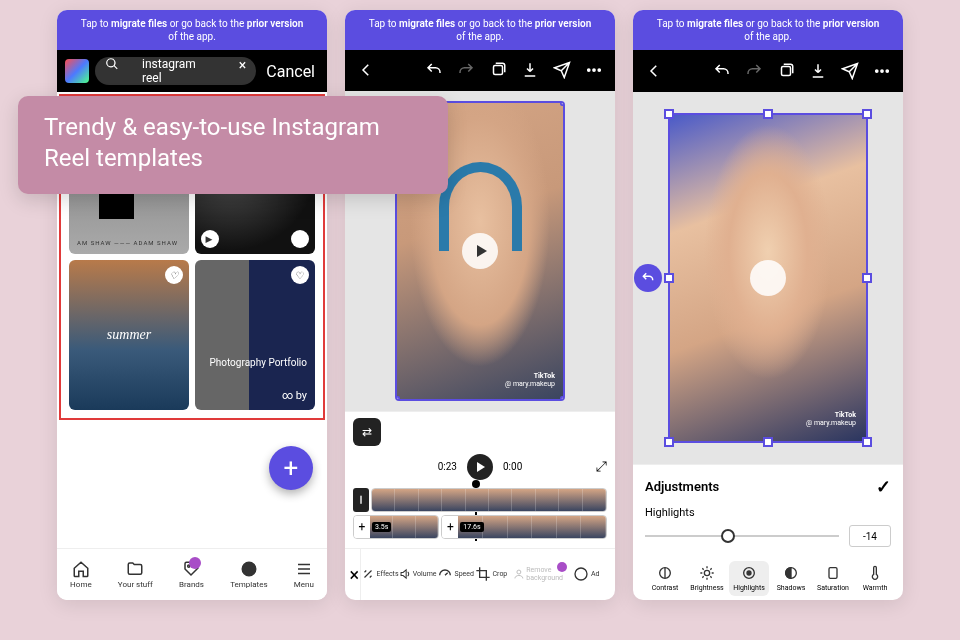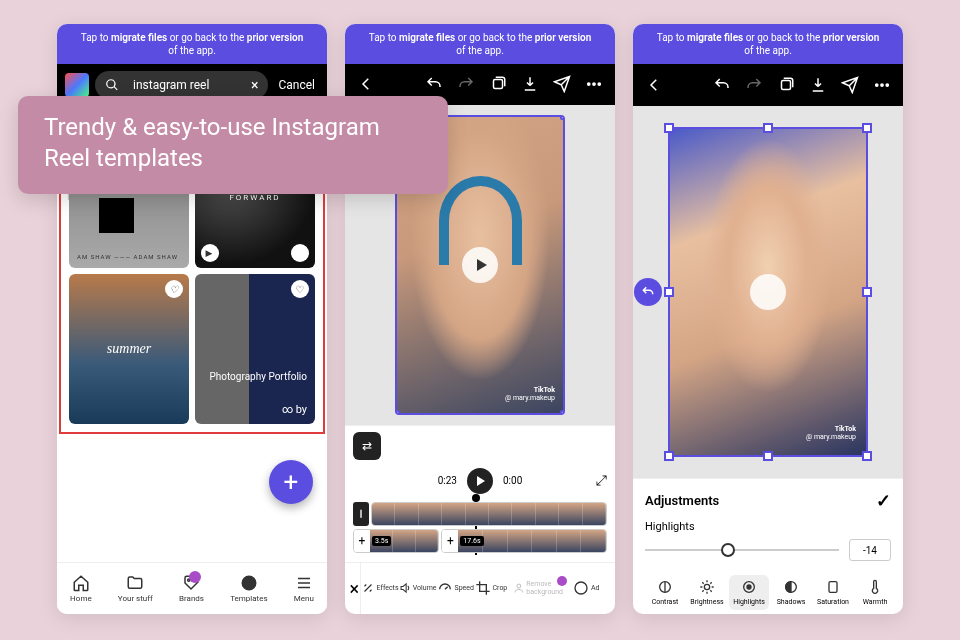--- a/index.html
+++ b/index.html
@@ -1,27 +1,27 @@
 <!DOCTYPE html>
 <html><head>
 <meta charset="utf-8">
 <style>
 * { box-sizing: border-box; margin: 0; padding: 0; }
 body { background: #e9d2d9; font-family: -apple-system, BlinkMacSystemFont, "Segoe UI", Roboto, sans-serif; width: 960px; height: 640px; overflow: hidden; position: relative; }
-.phones { display: flex; gap: 18px; padding: 24px 40px; justify-content: center; }
+.phones { display: flex; gap: 18px; padding: 10px 40px; justify-content: center; }
 .phone { width: 270px; height: 590px; background: #fff; border-radius: 10px; overflow: hidden; display: flex; flex-direction: column; box-shadow: 0 4px 20px rgba(0,0,0,0.1); position: relative; }
 .banner { background: #5b4de0; color: #fff; font-size: 10px; text-align: center; padding: 7px 20px; line-height: 1.3; }
 .banner b { font-weight: 600; }
 .topbar { background: #000; height: 42px; display: flex; align-items: center; padding: 0 8px; gap: 6px; }
 .topbar .logo { width: 24px; height: 24px; background: linear-gradient(135deg,#ff4d4d,#4d79ff,#4dff88); border-radius: 4px; }
-.search-pill { flex: 1; background: #333; border-radius: 18px; height: 28px; display: flex; align-items: center; padding: 0 10px; gap: 14px; color: #fff; font-size: 12px; }
+.search-pill { flex: 1; background: #333; border-radius: 18px; height: 28px; display: flex; padding: 0 10px; gap: 23px; color: #fff; font-size: 12px; }
 .search-pill svg { width: 14px; height: 14px; fill: #fff; }
 .search-pill .q { flex: 1; }
 .search-pill .clear { font-size: 14px; cursor: pointer; }
-.cancel { color: #fff; font-size: 12px; padding: 0 4px; }
+.cancel { color: #fff; font-size: 16px; padding: 0 4px; }
 .editbar { background: #000; height: 42px; display: flex; align-items: center; padding: 0 6px; gap: 2px; }
 .editbar .spacer { flex: 1; }
 .editbar .ico { width: 30px; height: 30px; display: flex; align-items: center; justify-content: center; color: #fff; }
 .editbar .ico svg { width: 18px; height: 18px; stroke: #fff; fill: none; stroke-width: 2; }
 .editbar .ico.dim svg { stroke: #666; }
 .content { flex: 1; background: #fff; position: relative; overflow: hidden; }
 .grid { display: grid; grid-template-columns: 1fr 1fr; gap: 6px; padding: 6px; }
 .grid-wrap { border: 2px solid #e03a3a; margin: 2px; padding: 2px; }
 .tile { position: relative; aspect-ratio: 1/1.25; background: #222; border-radius: 6px; overflow: hidden; color: #fff; display: flex; flex-direction: column; justify-content: flex-end; padding: 8px; font-size: 9px; }
 .tile .fav { position: absolute; top: 6px; right: 6px; width: 18px; height: 18px; background: #fff; border-radius: 50%; display: flex; align-items: center; justify-content: center; font-size: 10px; color: #333; }

